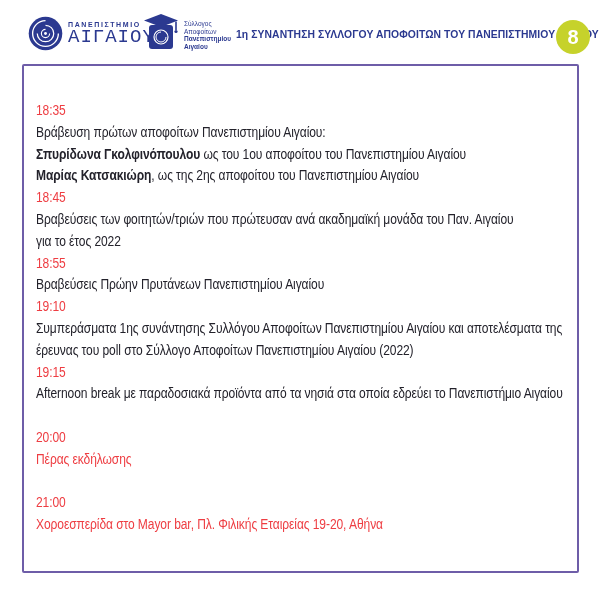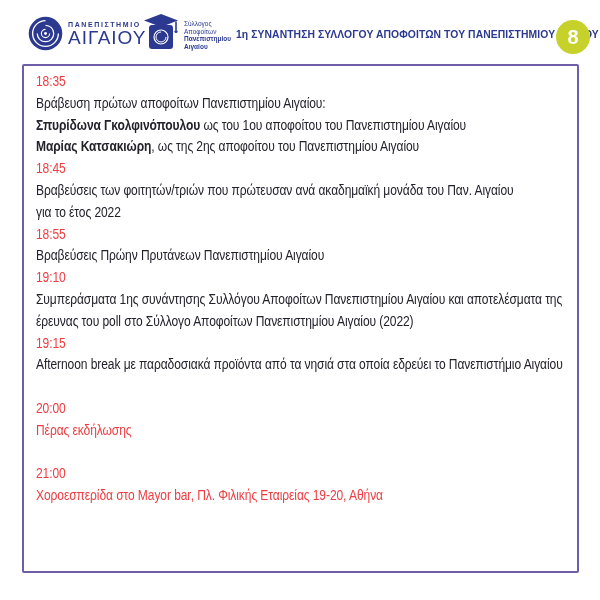--- a/index.html
+++ b/index.html
@@ -6,39 +6,39 @@
   body{
     width:600px;height:600px;background:#ffffff;position:relative;overflow:hidden;
     font-family:"Liberation Sans", sans-serif;
   }
   
   .header{position:absolute;left:0;top:0;width:600px;height:64px;}
   .uni-logo{position:absolute;left:28px;top:16px;display:flex;align-items:center;}
   .uni-logo svg{display:block;}
   .uni-text{margin-left:5px;color:#2b3990;}
   .uni-text .l1{font-size:7px;font-weight:bold;letter-spacing:1.6px;}
-  .uni-text .l2{font-family:Liberation Sans, sans-serif;font-size:19px;letter-spacing:1px;line-height:19px;}
+  .uni-text .l2{font-family:Liberation Mono, monospace;font-size:19px;letter-spacing:1px;line-height:19px;}
   .alumni-logo{position:absolute;left:142px;top:12px;display:flex;align-items:center;}
   .alumni-text{margin-left:4px;color:#2b3990;font-size:6.5px;line-height:7.5px;}
   .alumni-text .b{font-weight:bold;}
   .event-title{
     position:absolute;left:236px;top:28px;color:#2b3990;font-weight:bold;font-size:11.5px;
     white-space:nowrap;transform:scaleX(0.9);transform-origin:0 0;letter-spacing:0.1px;
   }
   .page-badge{
     position:absolute;left:556px;top:20px;width:34px;height:34px;border-radius:50%;
     background:#c6d22b;color:#ffffff;font-weight:bold;font-size:20px;
     display:flex;align-items:center;justify-content:center;
   }
   
   .content-box{
     position:absolute;left:22px;top:64px;width:557px;height:509px;
     border:2px solid #6e5da8;border-radius:2px;background:#ffffff;box-sizing:border-box;
   }
-  .schedule{padding:5px 6px 0 12px;}
+  .schedule{padding:5px 6px 0 12px;margin-top:29px;}
   .line{
     height:21.8px;line-height:21.8px;font-size:14px;color:#23222b;
     white-space:nowrap;transform:scaleX(0.86);transform-origin:0 0;letter-spacing:-0.1px;
   }
   .line.time{color:#ee3d42;}
   .line.red{color:#ee3d42;}
   .line .bold{font-weight:bold;}
   .line.gap{height:21.8px;}
 </style>
 </head>

